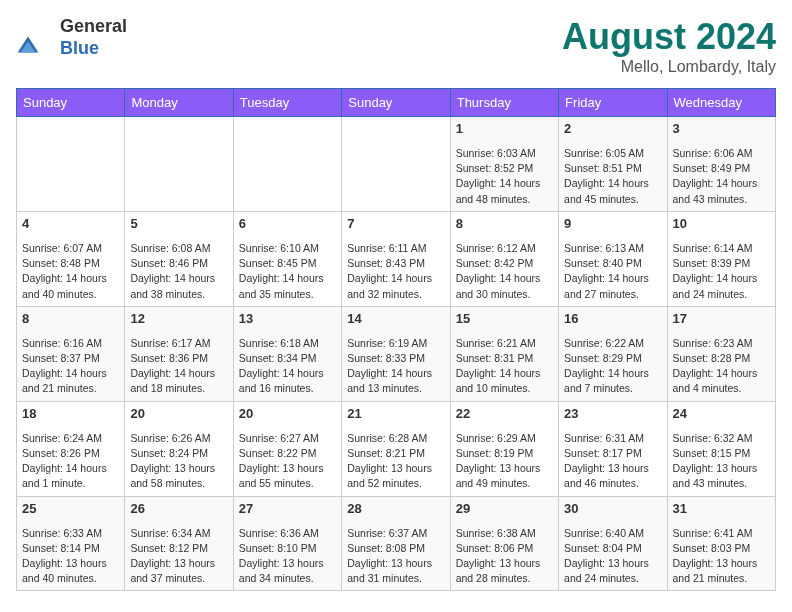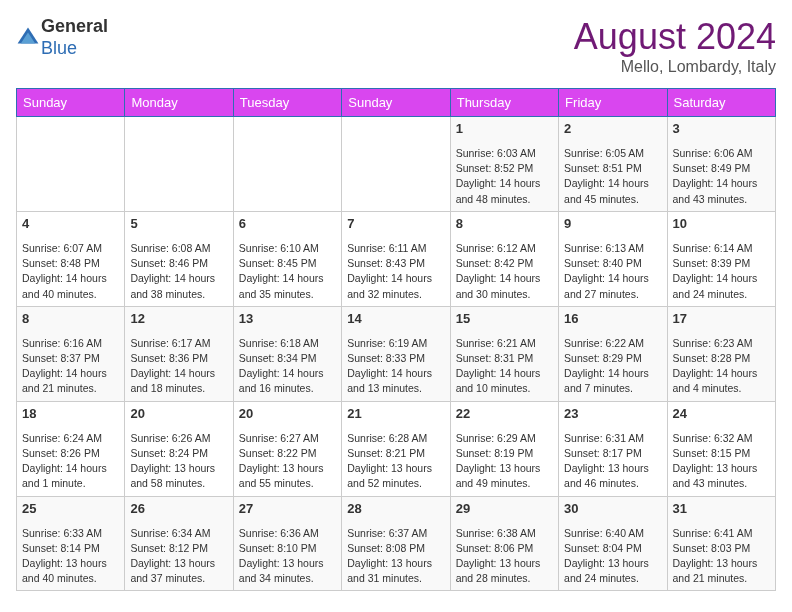--- a/index.html
+++ b/index.html
@@ -11,61 +11,61 @@
       padding: 16px;
     }
     .header {
       display: flex;
       justify-content: space-between;
       align-items: flex-start;
       margin-bottom: 12px;
     }
     .logo {
       display: flex;
-      align-items: center;
-      gap: 1px;
+      align-items: flex-end;
+      gap: 20px;
     }
     .logo-text {
       display: flex;
       flex-direction: column;
       line-height: 1.2;
     }
     .logo-general {
       font-size: 18px;
       font-weight: bold;
       color: #333;
     }
     .logo-blue {
       font-size: 18px;
-      font-weight: normal;
+      font-weight: bold;
       color: #2e6db4;
     }
     .logo-icon {
       width: 24px;
       height: 24px;
     }
     .title-section {
       text-align: right;
     }
     .calendar-title {
       font-size: 36px;
-      color: #701a75;
-      font-weight: normal;
+      color: #0f766e;
+      font-weight: bold;
     }
     .calendar-subtitle {
       font-size: 16px;
       color: #555;
     }
     table {
       width: 100%;
       border-collapse: collapse;
       font-size: 11px;
     }
     thead tr th {
-      background-color: #d946ef;
+      background-color: #8b5cf6;
       color: #fff;
       text-align: left;
       padding: 6px 6px;
       font-size: 13px;
       font-weight: normal;
       border: 1px solid #2e6db4;
     }
     tbody tr td {
       border: 1px solid #ccc;
       vertical-align: top;
@@ -116,21 +116,21 @@
 
 <table>
   <thead>
     <tr>
     <th>Sunday</th>
         <th>Monday</th>
         <th>Tuesday</th>
         <th>Sunday</th>
         <th>Thursday</th>
         <th>Friday</th>
-        <th>Saturday</th>
+        <th>Wednesday</th>
       </tr>
   </thead>
   <tbody>
   <tr>
         <td class="empty-cell"></td>
         <td class="empty-cell"></td>
         <td class="empty-cell"></td>
         <td class="empty-cell"></td>
         <td>
           <span class="day-number">1</span>

